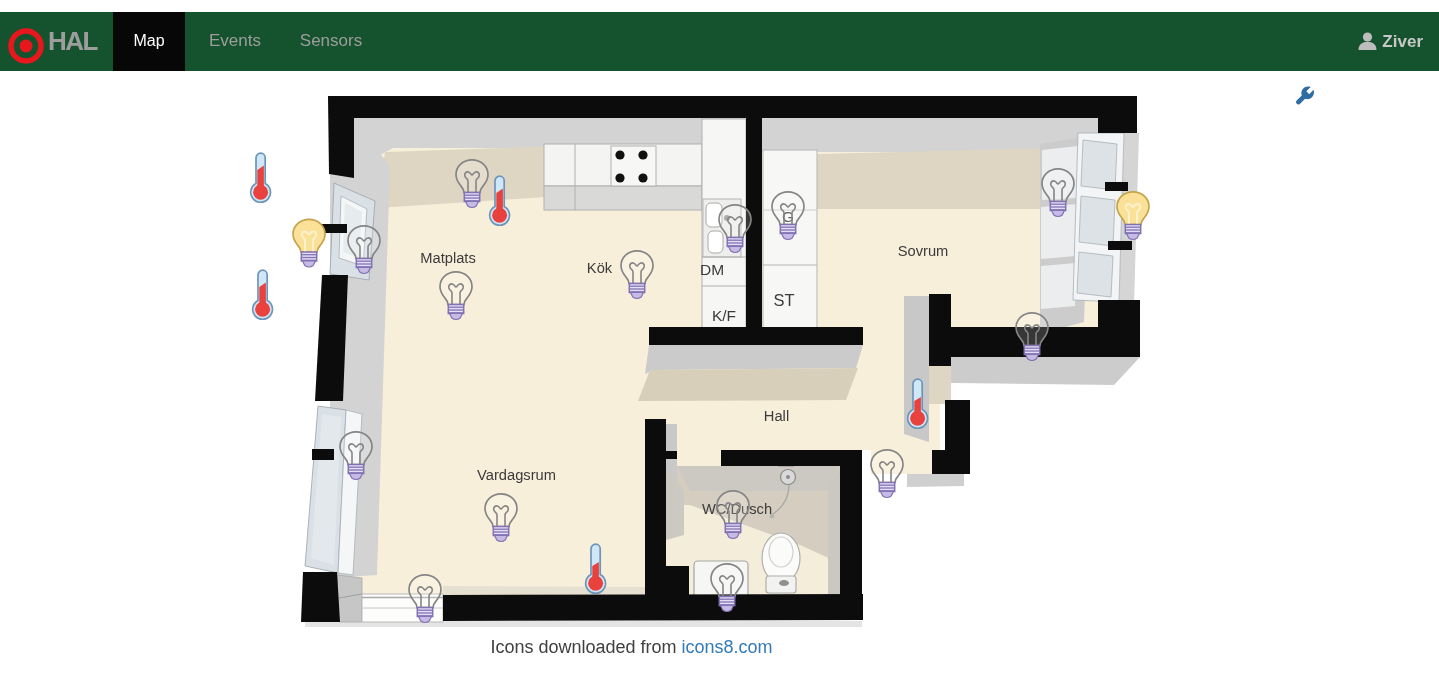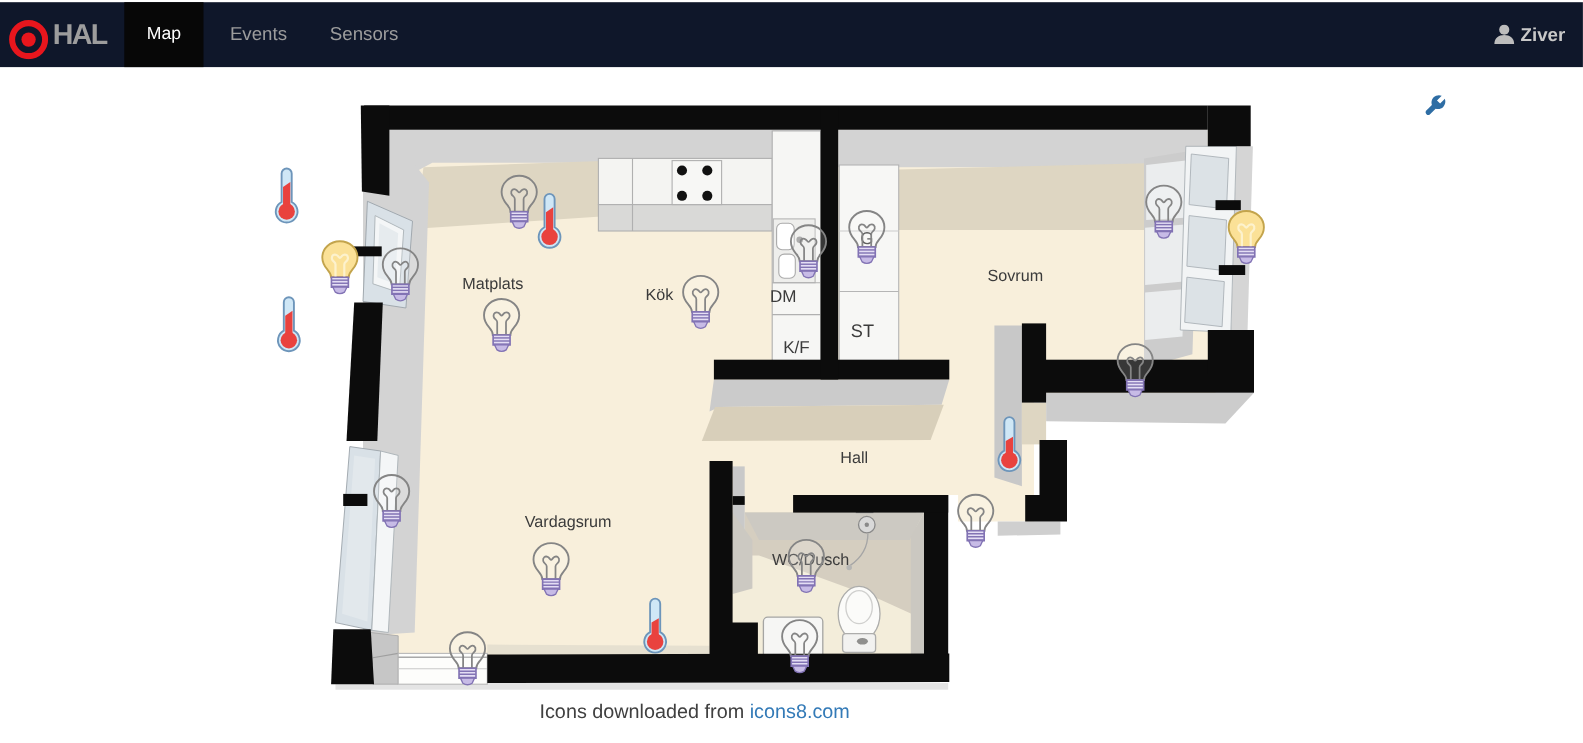--- a/index.html
+++ b/index.html
@@ -1,16 +1,16 @@
 <!DOCTYPE html>
 <html><head>
 <meta charset="utf-8">
 <style>
   html,body{margin:0;padding:0;background:#fff;font-family:"Liberation Sans",sans-serif;}
-  .navbar{position:absolute;left:0;top:2px;width:100%;height:59px;background:#0f172a;}
+  .navbar{position:absolute;left:0;top:12px;width:100%;height:59px;background:#14532d;}
   .brand{position:absolute;left:48px;top:0;line-height:59px;font-size:26px;font-weight:bold;color:#9d9d9d;letter-spacing:-1.5px;}
   .logo{position:absolute;left:8px;top:16px;}
   .tab{position:absolute;top:0;height:59px;line-height:58px;font-size:17px;text-align:center;}
   .tab.active{background:#070707;color:#fff;}
   .tab.idle{color:#9d9d9d;}
   .user{position:absolute;right:16px;top:0;height:76px;line-height:59px;font-size:17px;font-weight:bold;color:#c8c8c8;}
   .caption{position:absolute;left:0;top:637px;width:1263px;text-align:center;font-size:18px;color:#404040;}
   .caption a{color:#337ab7;text-decoration:none;}
 </style>
 </head>

